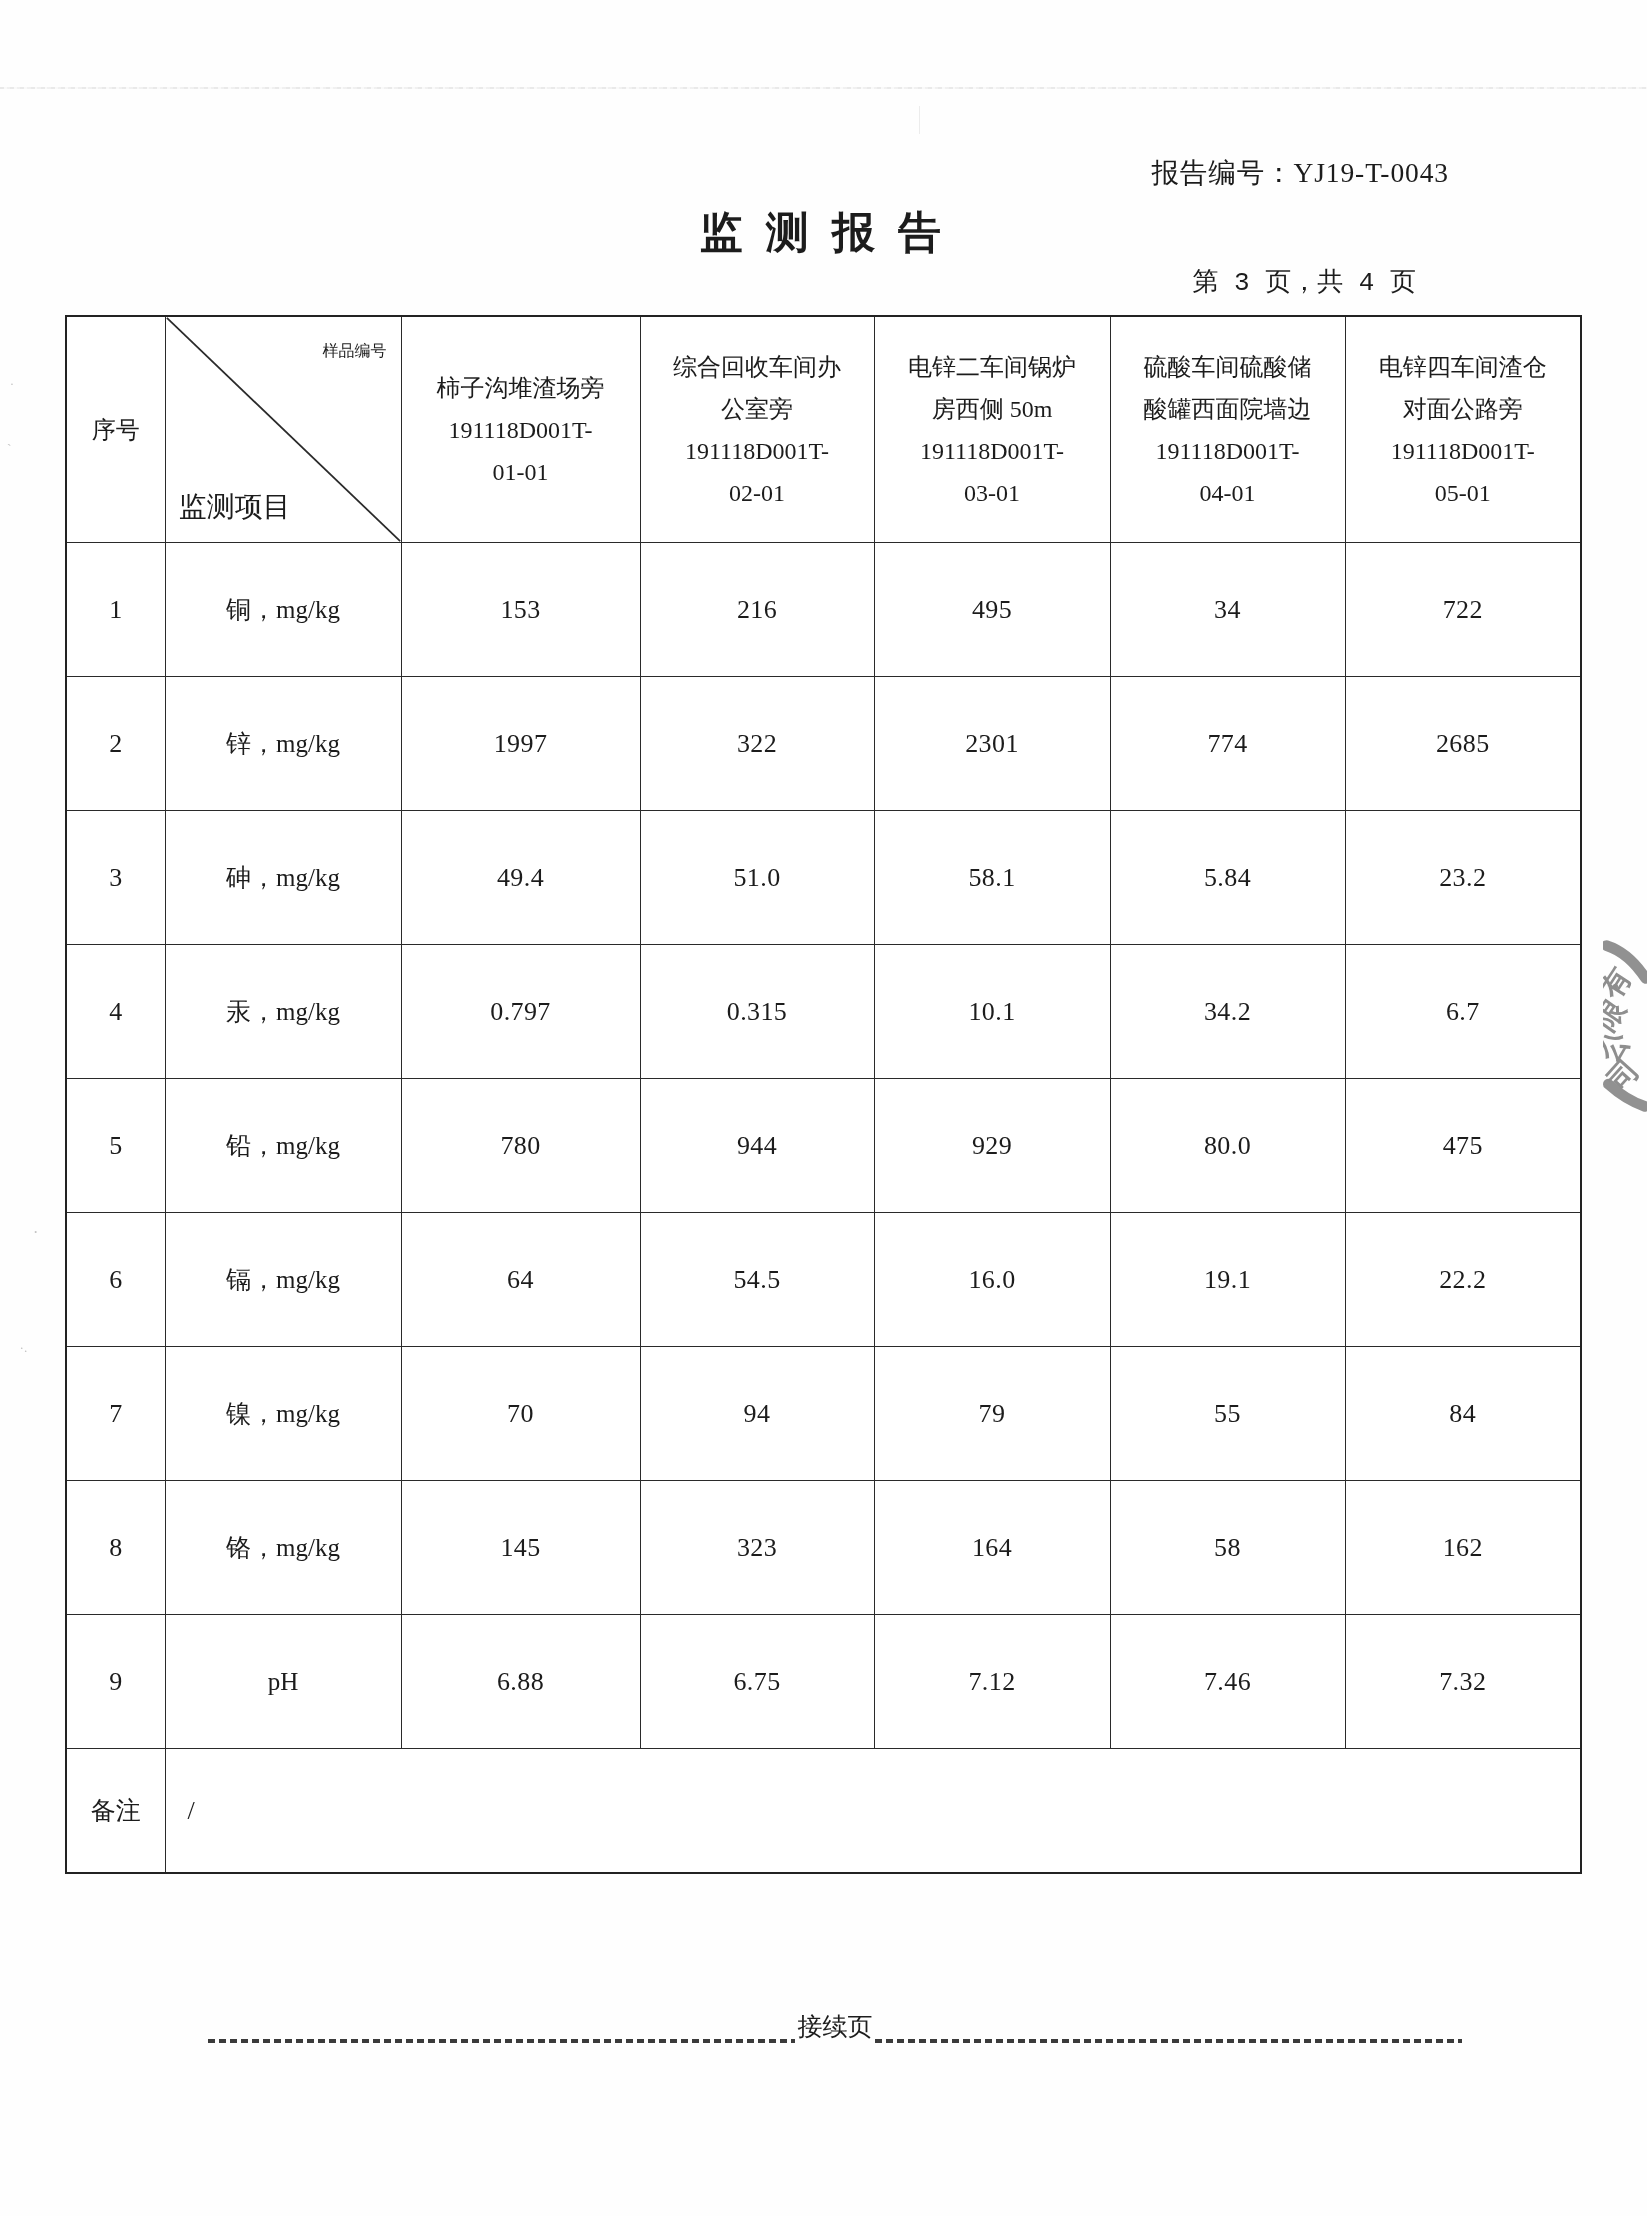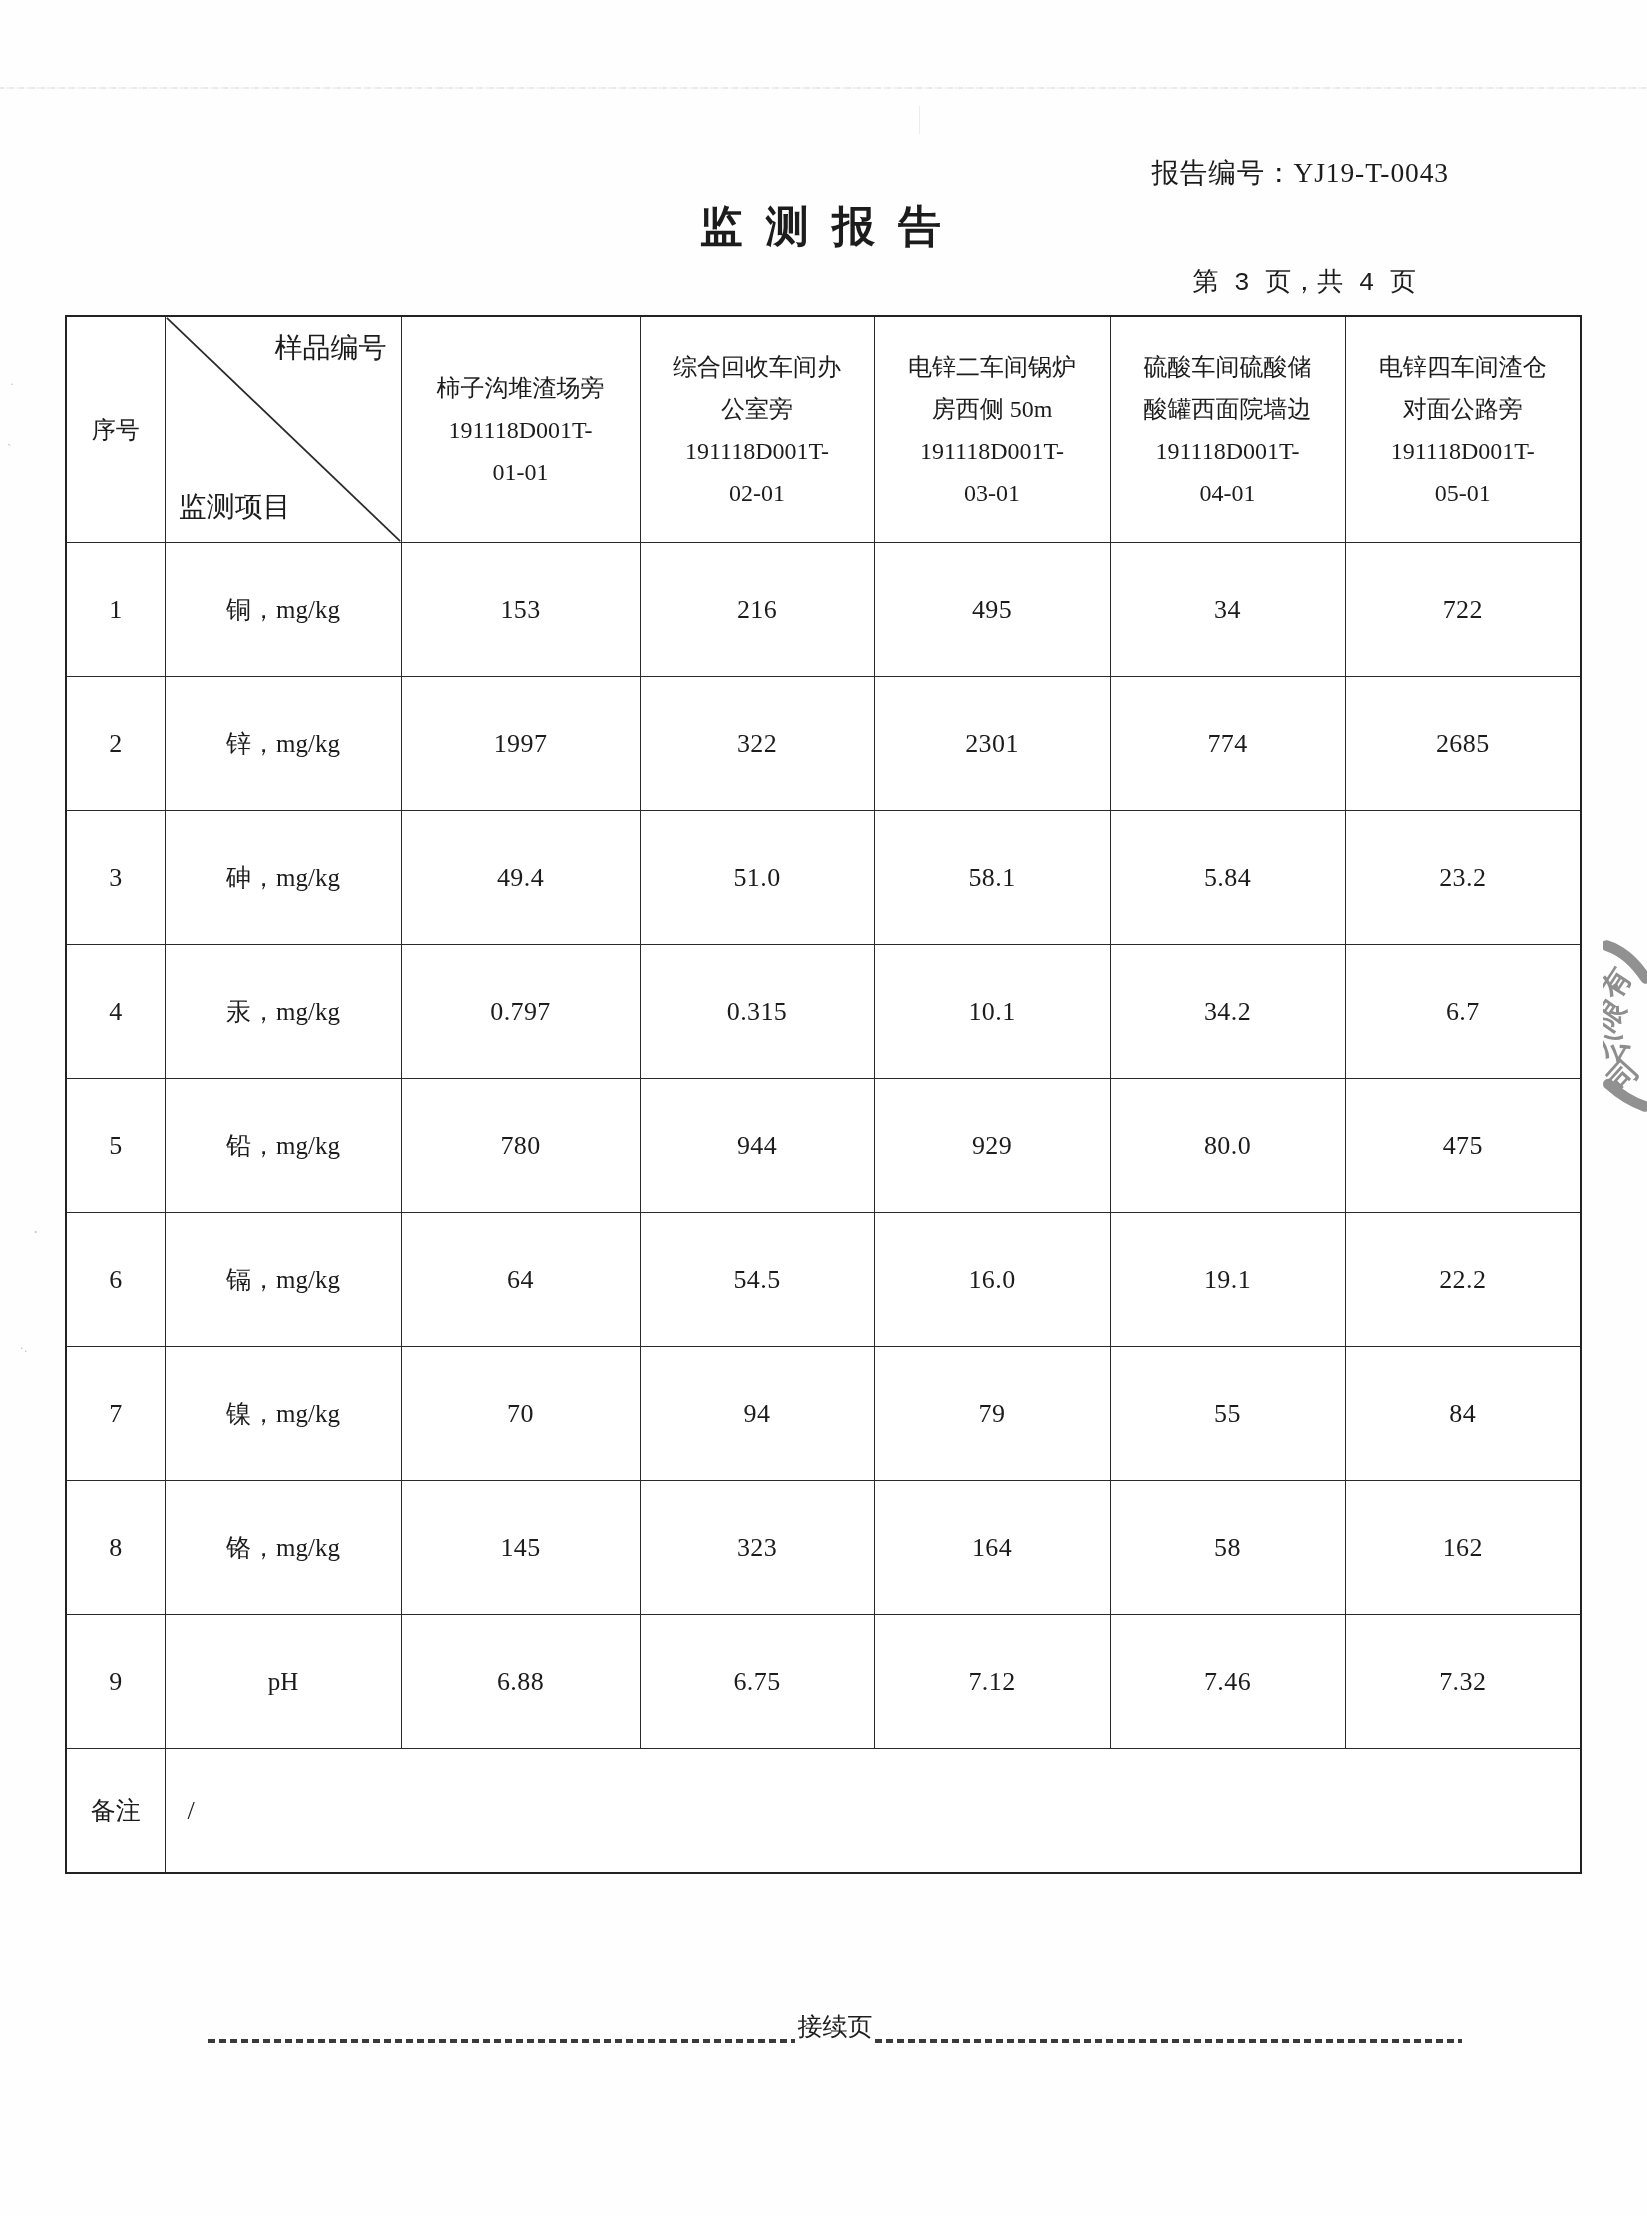--- a/index.html
+++ b/index.html
@@ -5,38 +5,38 @@
   html,body { margin:0; padding:0; background:#fff; }
   .page {
     position:relative; width:1647px; height:2329px; background:#fefefe;
     overflow:hidden; font-family:"Liberation Serif","DejaVu Serif",serif; color:#1c1c1c;
   }
   .scan-line {
     position:absolute; left:0; top:87px; width:100%; height:2.2px; opacity:.8;
     background:repeating-linear-gradient(90deg,#e4e4e4 0 4px,#f8f8f8 4px 6.6px,#ededed 6.6px 10.2px);
   }
   .report-no { position:absolute; top:155px; right:198px; font-size:27.5px; letter-spacing:0.9px; white-space:nowrap; }
-  .doc-title { position:absolute; top:198px; left:0; width:100%; text-align:center; font-size:43px; font-weight:bold; letter-spacing:6.2px; white-space:nowrap; }
+  .doc-title { position:absolute; top:204px; left:0; width:100%; text-align:center; font-size:43px; font-weight:bold; letter-spacing:6.2px; white-space:nowrap; }
   .page-info { position:absolute; top:264px; right:231px; font-size:26px; white-space:nowrap;font-family:Liberation Mono, monospace; }
 
   table.results { position:absolute; left:65px; top:315px; width:1516px; table-layout:fixed; border-collapse:collapse; border:2.7px solid #222; background:#fff; }
   table.results td { border:1.3px solid #2a2a2a; border-top-width:1.8px; border-bottom-width:1.8px; text-align:center; vertical-align:middle; padding:0; overflow:hidden; }
   .title-row td { height:119px; font-size:26px; letter-spacing:2.7px; }
   .header-row td { height:225px; font-size:24px; }
   .colhead { display:flex; flex-direction:column; justify-content:center; height:100%; line-height:1.75; font-size:24px; padding:0 6.2px; }
   .data-row td { height:133px; }
   .c-no { font-size:26px; }
   .c-item { font-size:25px; }
   .c-val { font-size:26px; letter-spacing:0.4px; }
   .remark-row td { height:123px; font-size:25px;margin-left:16px; }
   .remark-value { text-align:left !important; padding-left:22px !important; font-size:26px !important; }
 
   .diag-cell { position:relative; }
   .diag-svg { position:absolute; left:0; top:0; width:100%; height:100%; }
-  .diag-top { position:absolute; top:12px; right:14px; font-size:28px; }
+  .diag-top { position:absolute; top:24px; right:14px; font-size:16px; }
   .diag-bottom { position:absolute; bottom:16px; left:13.3px; font-size:28px; }
 
   .footer-line { position:absolute; left:208px; top:2010px; width:1254px; display:flex; align-items:flex-end; }
   .dash { flex:1; height:4.4px; background:repeating-linear-gradient(90deg,#3b3b3b 0 6.6px,transparent 6.6px 11px); }
   .footer-label { font-size:25px; margin:0 2.7px; white-space:nowrap; }
 
   .stamp { position:absolute; left:1603px; top:934px; width:191px; height:191px; opacity:.82; }
   .stamp text { font-family:"Liberation Serif","DejaVu Serif",serif; font-weight:bold; font-size:66px; fill:#767676; }
   .stamp path { stroke:#7a7a7a; stroke-width:24; fill:none; stroke-linecap:round; }
 

